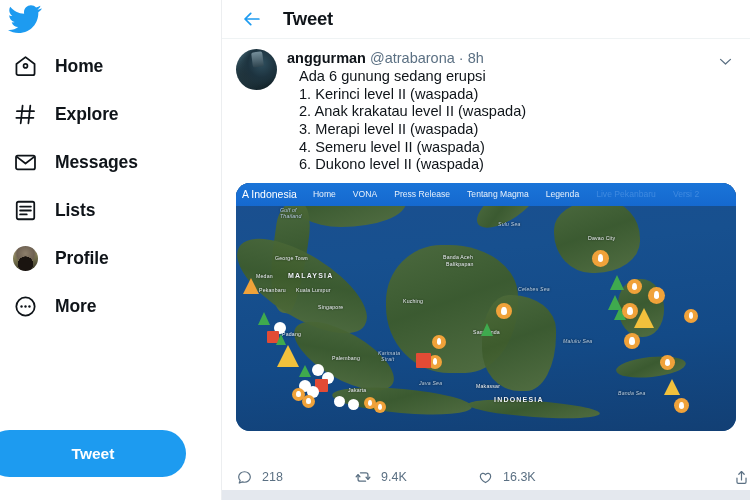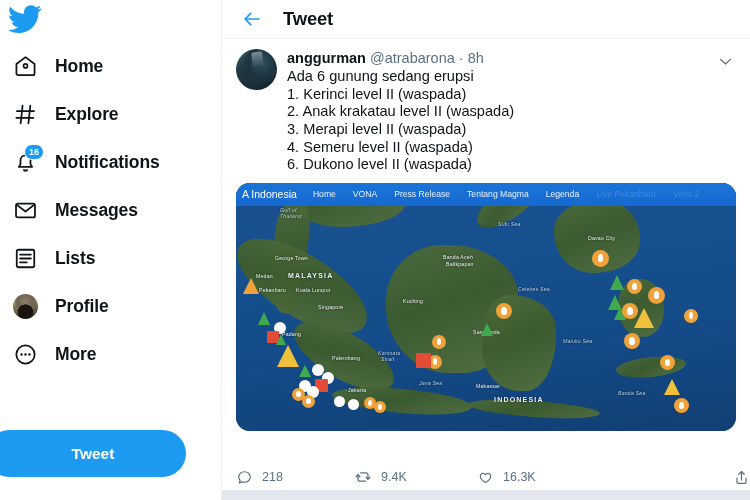--- a/index.html
+++ b/index.html
@@ -121,21 +121,21 @@
   .caret {
     position: absolute; right: 16px; top: 14px;
     width: 17px; height: 17px; cursor: pointer;
   }
   .tweet-text {
     margin-top: 1px;
     font-size: 14.6px;
     line-height: 17.6px;
     color: #0f1419;
   }
-  .tweet-text div { white-space: nowrap; }
+  .tweet-text div { white-space: nowrap; margin-left: 12px; }
 
   
   .map-card {
     margin: 9px 14px 0 14px;
     height: 248px;
     border-radius: 14px;
     overflow: hidden;
     position: relative;
     background: #0d4f8b;
   }
@@ -236,30 +236,20 @@
 
       <div class="nav-item">
         <span class="nav-icon">
           <svg viewBox="0 0 24 24" width="25" height="25" fill="none" stroke="#0f1419" stroke-width="1.7" stroke-linecap="round">
             <path d="M9.2 3.6 7.4 20.4M16.6 3.6l-1.8 16.8M3.8 8.8h16.4M3.2 15.2h16.4"></path>
           </svg>
         </span>
         <span class="nav-label">Explore</span>
       </div>
 
-      <div class="nav-item">
-        <span class="nav-icon">
-          <svg viewBox="0 0 24 24" width="25" height="25" fill="none" stroke="#0f1419" stroke-width="1.7" stroke-linejoin="round">
-            <path d="M18.4 16.2H5.6l1.6-2.4V10a4.8 4.8 0 0 1 9.6 0v3.8z"></path>
-            <path d="M10.1 18.6a2 2 0 0 0 3.8 0"></path>
-          </svg>
-          <span class="badge">16</span>
-        </span>
-        <span class="nav-label">Notifications</span>
-      </div>
 
       <div class="nav-item">
         <span class="nav-icon">
           <svg viewBox="0 0 24 24" width="25" height="25" fill="none" stroke="#0f1419" stroke-width="1.7" stroke-linejoin="round">
             <rect x="2.9" y="5.4" width="18.2" height="13.2" rx="1.6"></rect>
             <path d="m3.4 6.4 8.6 6.6 8.6-6.6"></path>
           </svg>
         </span>
         <span class="nav-label">Messages</span>
       </div>

